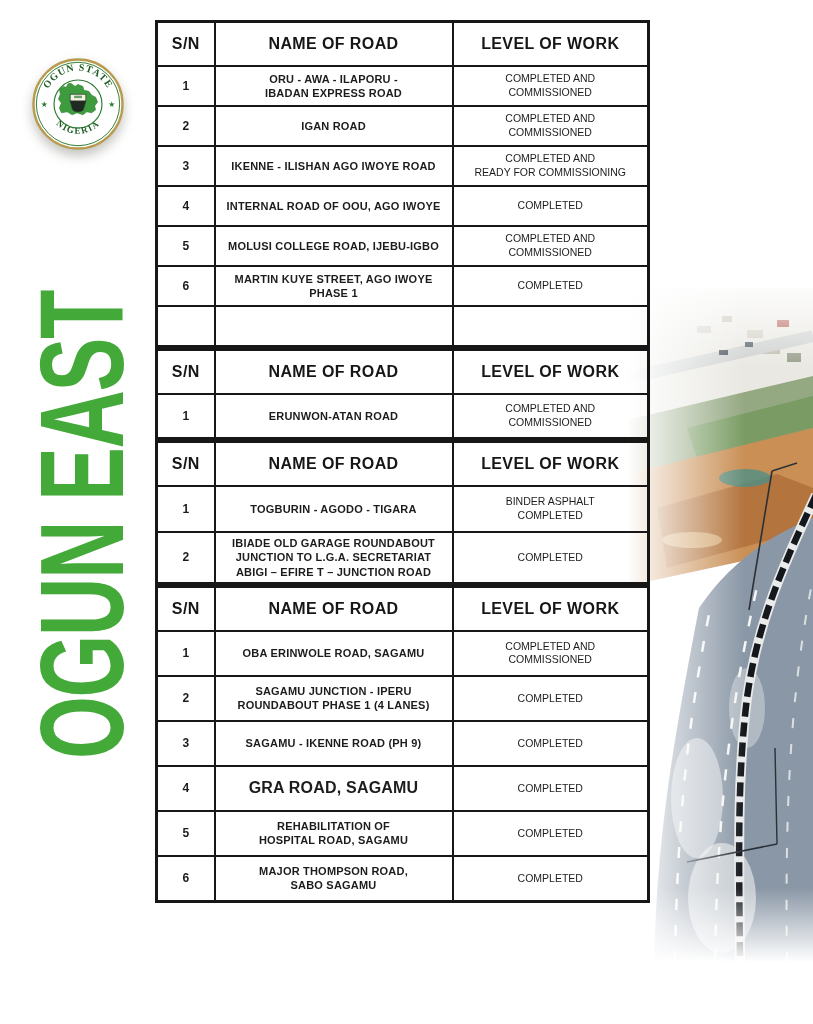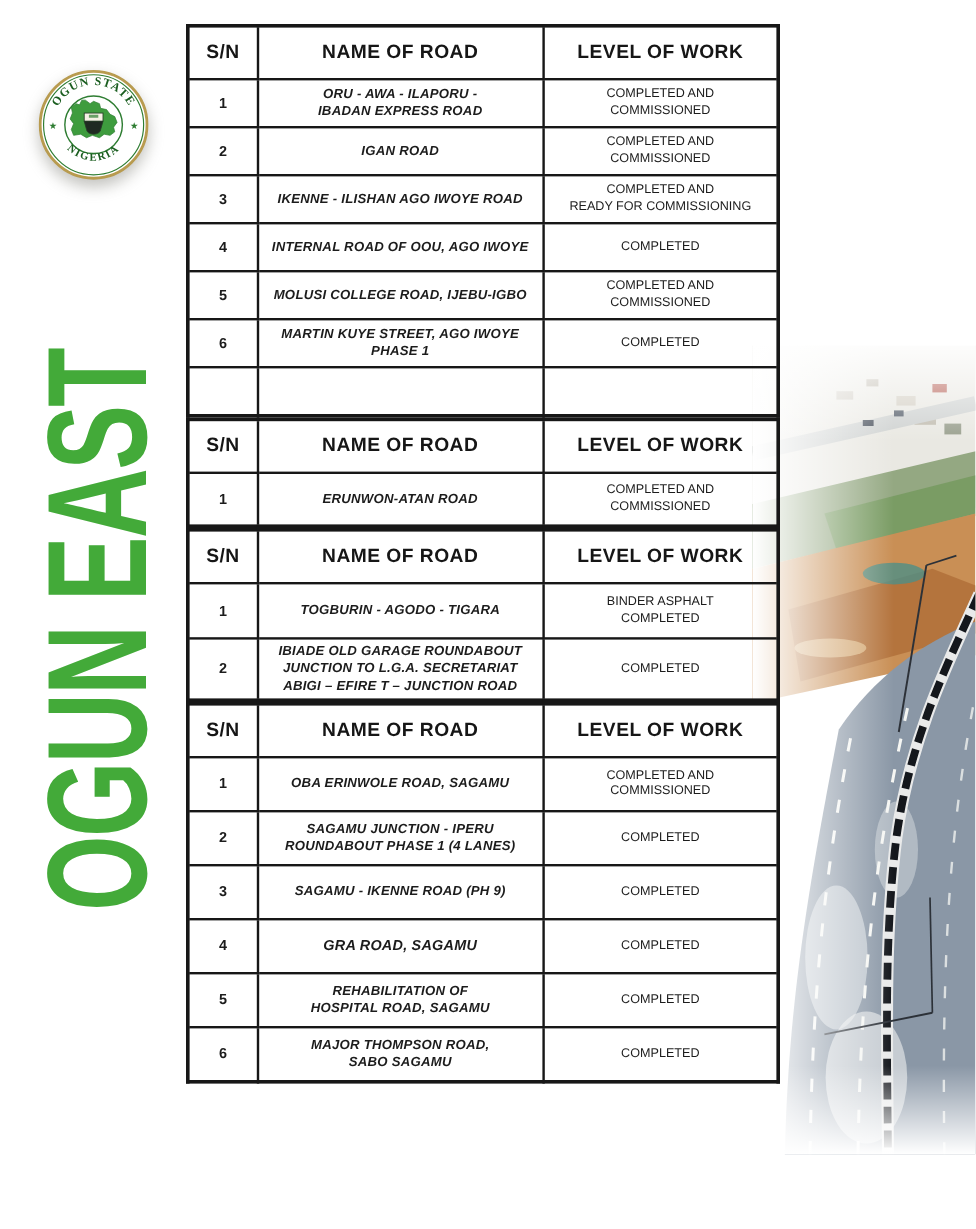--- a/index.html
+++ b/index.html
@@ -33,22 +33,22 @@
     width:492px;border-collapse:collapse;table-layout:fixed;
     border:3px solid #171717;
   }
   table.roads th,table.roads td{
     border:2px solid #171717;text-align:center;vertical-align:middle;
     white-space:pre-line;padding:3px 6px;
   }
   col.c-sn{width:58px;} col.c-name{width:238px;} col.c-level{width:196px;}
   table.roads th{height:36px;font-size:16px;font-weight:700;letter-spacing:.4px;color:#161616;}
   td.sn{font-size:12px;font-weight:700;}
-  td.name{font-size:11px;font-weight:700;letter-spacing:.2px;line-height:1.3;font-style:italic;}
-  td.name.big{font-size:12px;}
+  td.name{font-size:11px;font-weight:700;letter-spacing:.2px;line-height:1.3;}
+  td.name.big{font-size:16px;}
   td.level{font-size:10.5px;font-weight:400;line-height:1.3;}
   .s1 td{height:32px;} .s2 td{height:36px;} .s3 td{height:38px;} .s4 td{height:37px;}
 </style>
 </head>
 <body>
 
 <div class="photo">
   <svg viewBox="0 0 186 684" preserveAspectRatio="none" aria-hidden="true">
     <defs>
       <linearGradient id="fadeL" x1="0" y1="0" x2="1" y2="0">

